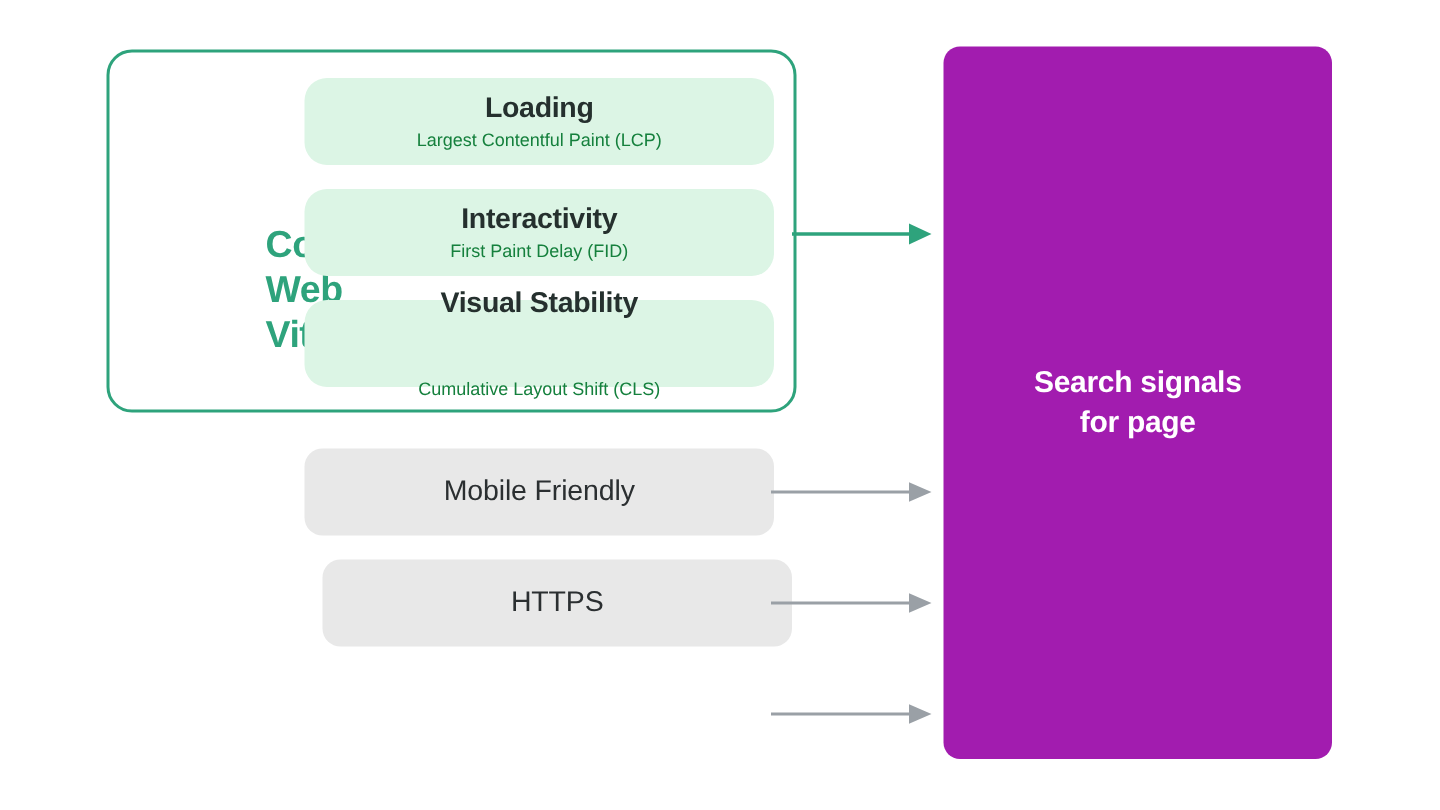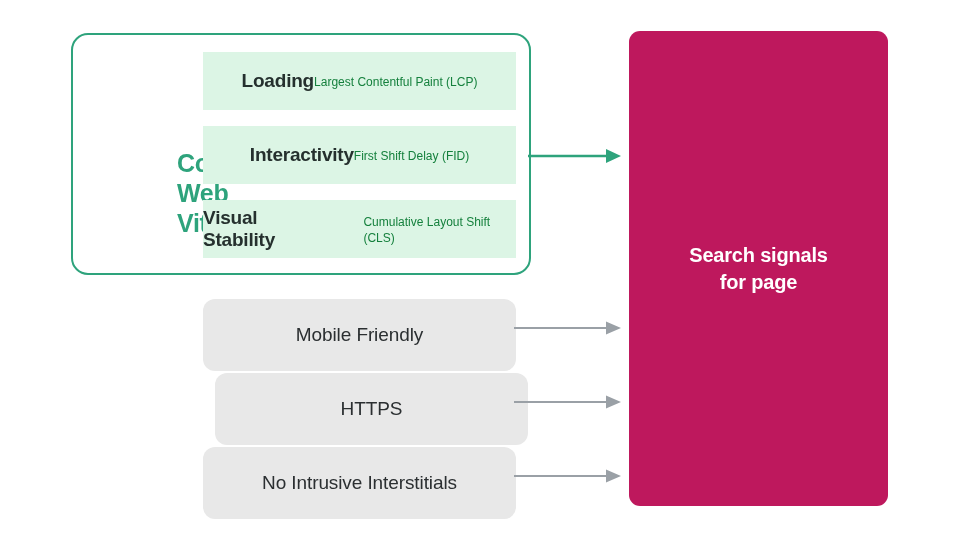--- a/index.html
+++ b/index.html
@@ -47,23 +47,23 @@
   }
   .cwv-label span { display: block; }
 
   
   .metric-box {
     position: absolute;
     left: 203px;
     width: 313px;
     height: 58px;
     background: #DCF5E5;
-    border-radius: 0;
+    border-radius: 15px;
     display: flex;
-    flex-direction: row;
+    flex-direction: column;
     align-items: center;
     justify-content: center;
   }
   .metric-box.m1 { top: 52px; }
   .metric-box.m2 { top: 126px; }
   .metric-box.m3 { top: 200px; gap: 36px; }
 
   .metric-title {
     color: #25302E;
     font-size: 19px;
@@ -77,21 +77,21 @@
     font-weight: normal;
     line-height: 16px;
     margin-top: 1px;
   }
 
   
   .signal-box {
     position: absolute;
     left: 203px;
     width: 313px;
-    height: 72px;
+    height: 58px;
     background: #E8E8E8;
     border-radius: 12px;
     display: flex;
     align-items: center;
     justify-content: center;
   }
   .signal-box.s1 { top: 299px; }
   .signal-box.s2 { top: 373px; margin-left: 12px; }
   .signal-box.s3 { top: 447px; }
 
@@ -113,21 +113,21 @@
   .arrow-grey-2 { left: 514px; top: 389px; }
   .arrow-grey-3 { left: 514px; top: 463px; }
 
   
   .outcome-panel {
     position: absolute;
     left: 629px;
     top: 31px;
     width: 259px;
     height: 475px;
-    background: #be185d;
+    background: #a21caf;
     border-radius: 11px;
     display: flex;
     align-items: center;
     justify-content: center;
   }
   .outcome-text {
     color: #ffffff;
     font-size: 20px;
     font-weight: bold;
     line-height: 27px;
@@ -150,39 +150,36 @@
     </div>
   </div>
 
   <div class="metric-box m1">
     <div class="metric-title">Loading</div>
     <div class="metric-sub">Largest Contentful Paint (LCP)</div>
   </div>
 
   <div class="metric-box m2">
     <div class="metric-title">Interactivity</div>
-    <div class="metric-sub">First Shift Delay (FID)</div>
+    <div class="metric-sub">First Paint Delay (FID)</div>
   </div>
 
   <div class="metric-box m3">
     <div class="metric-title">Visual Stability</div>
     <div class="metric-sub">Cumulative Layout Shift (CLS)</div>
   </div>
 
   <div class="signal-box s1">
     <div class="signal-label">Mobile Friendly</div>
   </div>
 
   <div class="signal-box s2">
     <div class="signal-label">HTTPS</div>
   </div>
 
-  <div class="signal-box s3">
-    <div class="signal-label">No Intrusive Interstitials</div>
-  </div>
 
   <svg class="arrow arrow-green" width="96" height="26" viewBox="0 0 96 26">
     <line x1="0" y1="13" x2="80" y2="13" stroke="#2EA37C" stroke-width="2.4"></line>
     <polygon points="78,6 93,13 78,20" fill="#2EA37C"></polygon>
   </svg>
 
   <svg class="arrow arrow-grey-1" width="110" height="26" viewBox="0 0 110 26">
     <line x1="0" y1="13" x2="94" y2="13" stroke="#9AA0A6" stroke-width="2"></line>
     <polygon points="92,6.5 107,13 92,19.5" fill="#9AA0A6"></polygon>
   </svg>

